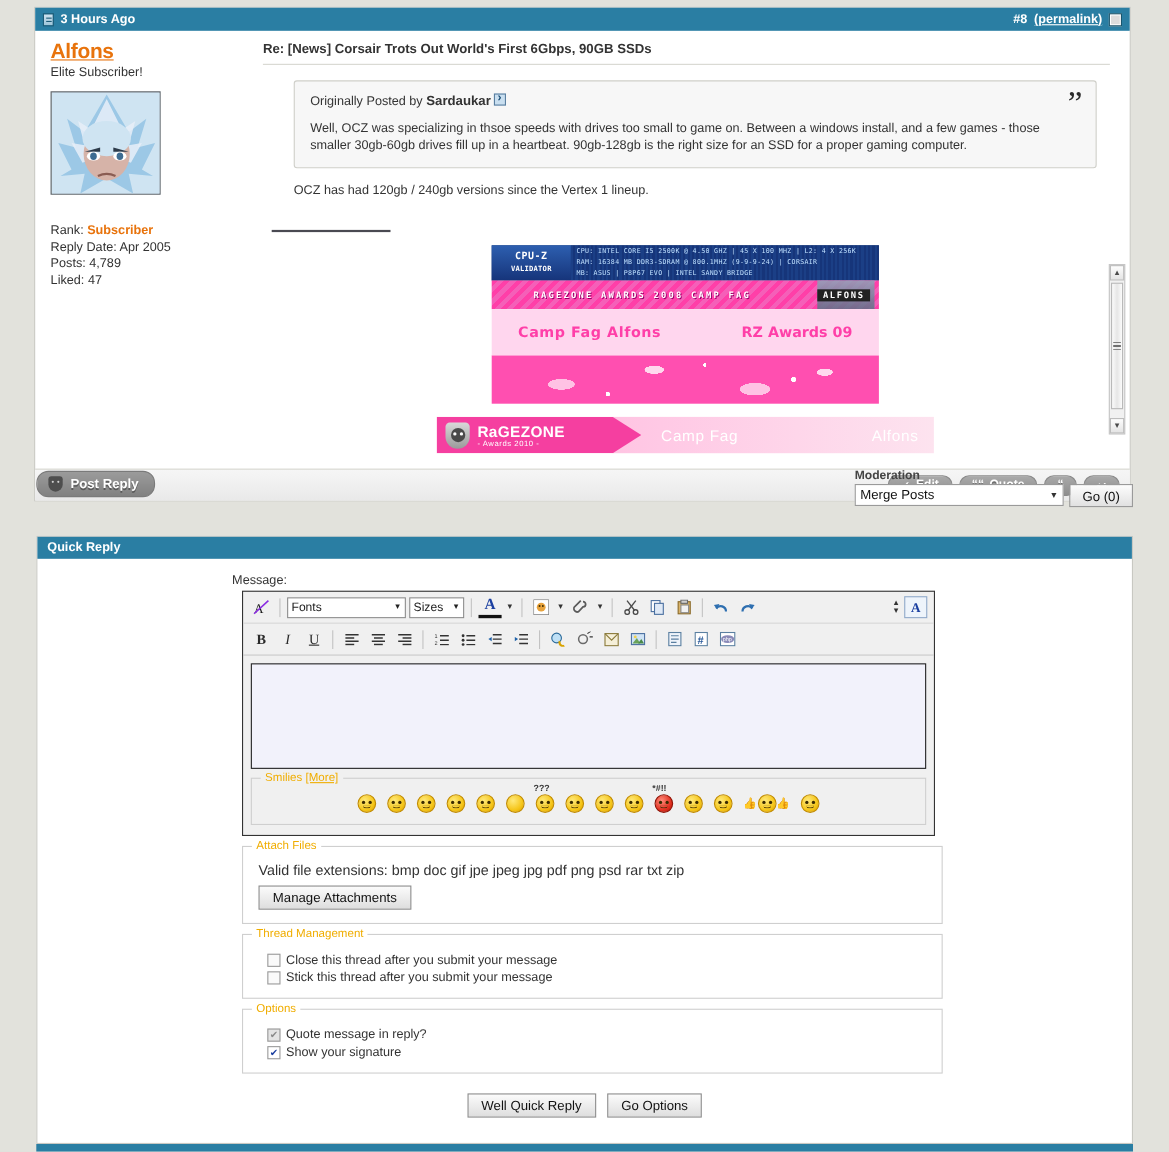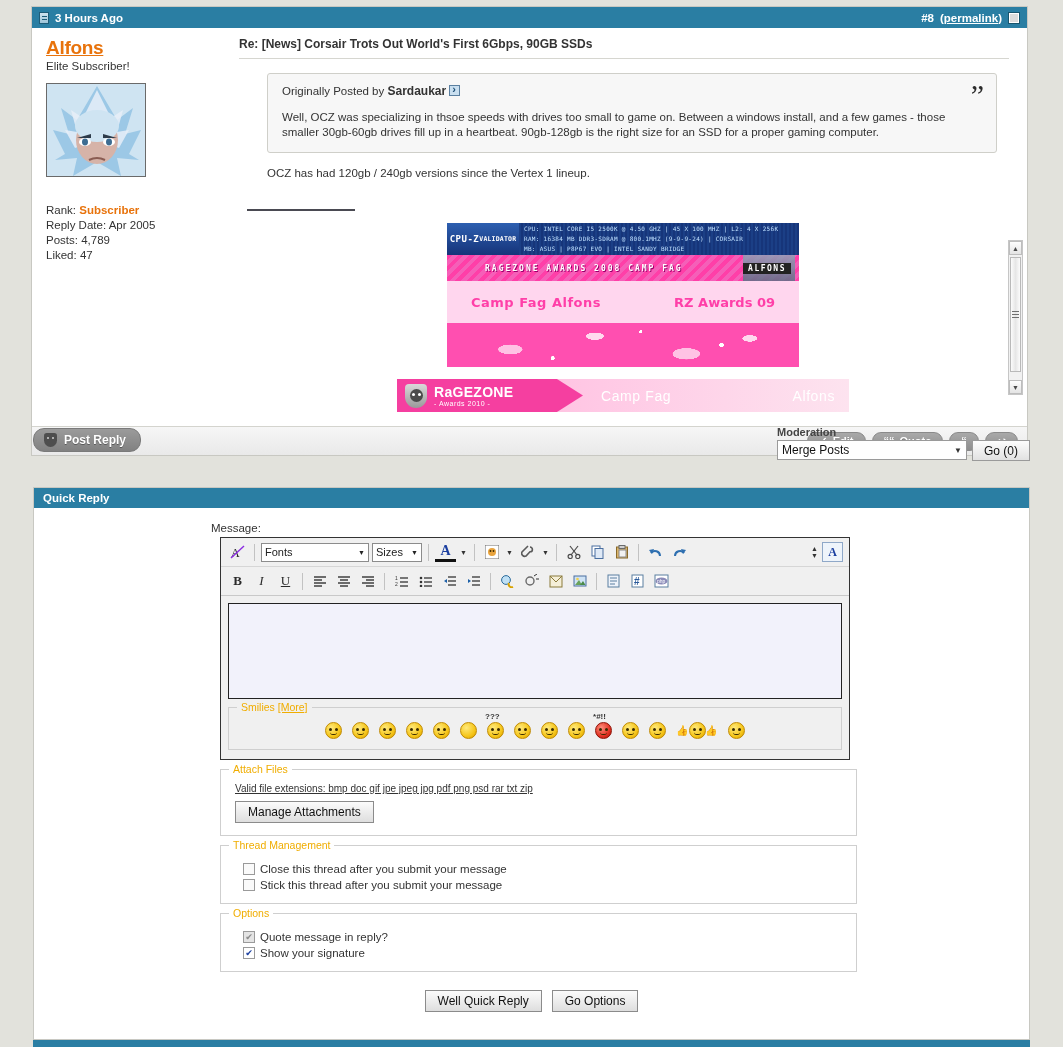--- a/index.html
+++ b/index.html
@@ -60,21 +60,21 @@
 
   .sig-rule { width:108px; border:0; border-top:2px solid #4a4a52; margin:30px 0 0 10px; }
   .sig-area { margin-top:12px; display:flex; flex-direction:column; align-items:center;
               padding-bottom:14px; }
 
   
   .sig1 { width:352px; }
   .cpuz { display:flex; height:32px; background:#0e2f6b; }
   .cpuz-l { width:72px; background:linear-gradient(#2d5fb0,#16347a); color:#fff;
             font-family:"DejaVu Sans Mono", monospace; font-size:9px; font-weight:bold;
-            display:flex; align-items:center; justify-content:center;
+            display:flex; flex-direction:column; align-items:center; justify-content:center;
             line-height:11px; letter-spacing:0.5px; }
   .cpuz-l .v { font-size:6.5px; letter-spacing:0.2px; }
   .cpuz-r { flex:1; background:repeating-linear-gradient(90deg,#1b3f86 0 2px,#16357a 2px 4px);
             color:#bfe0ff; font-family:"DejaVu Sans Mono", monospace; font-size:6px;
             line-height:10px; padding:1px 0 0 5px; letter-spacing:0.3px; }
   .awards { height:26px; background:repeating-linear-gradient(135deg,#ff3fa8 0 4px,#f55fb8 4px 8px);
             display:flex; align-items:center; position:relative; }
   .awards .a-txt { font-family:"DejaVu Sans Mono", monospace; font-size:8px; font-weight:bold;
                    color:#fff; letter-spacing:2px; padding-left:38px;
                    text-shadow:1px 1px 0 #96006a; }
@@ -211,21 +211,21 @@
   .sm.angry { background:radial-gradient(circle at 36% 32%, #ff8b7a, #e03020 62%, #a41408);
               border-color:#8e1206; }
   .sm-tag { position:absolute; top:-10px; left:-2px; font-size:8px; color:#333;
             font-weight:bold; white-space:nowrap; }
   .sm-wrap { position:relative; display:flex; align-items:center; }
   .thumbs { font-size:10px; color:#d79b00; }
 
   .fset { margin:9px 0 0 186px; width:637px; border:1px solid #cfcfcf; position:relative;
           padding:13px 10px 12px 14px; background:#fff; }
   .fset .legend { background:#fff; }
-  .fs-text { font-size:10px; color:#333;text-decoration:underline; }
+  .fs-text { font-size:13px; color:#333; }
   .btn-std { height:22px; background:linear-gradient(#fbfbfb,#dedede); border:1px solid #8b8b8b;
              display:inline-flex; align-items:center; justify-content:center; padding:0 12px;
              font-size:12px; color:#111; }
   .btn-manage { margin-top:7px; }
   .cbrow { display:flex; align-items:center; gap:5px; margin:4px 0 0 8px; font-size:11.5px; }
   .cb { width:12px; height:12px; border:1px solid #9a9a9a; background:#fff;
         display:inline-flex; align-items:center; justify-content:center; font-size:9px;
         color:#1b3fa0; }
   .cb.grey { background:#e4e4e4; color:#8a8a8a; }
   .cb.filled { background:#fafafa; }

